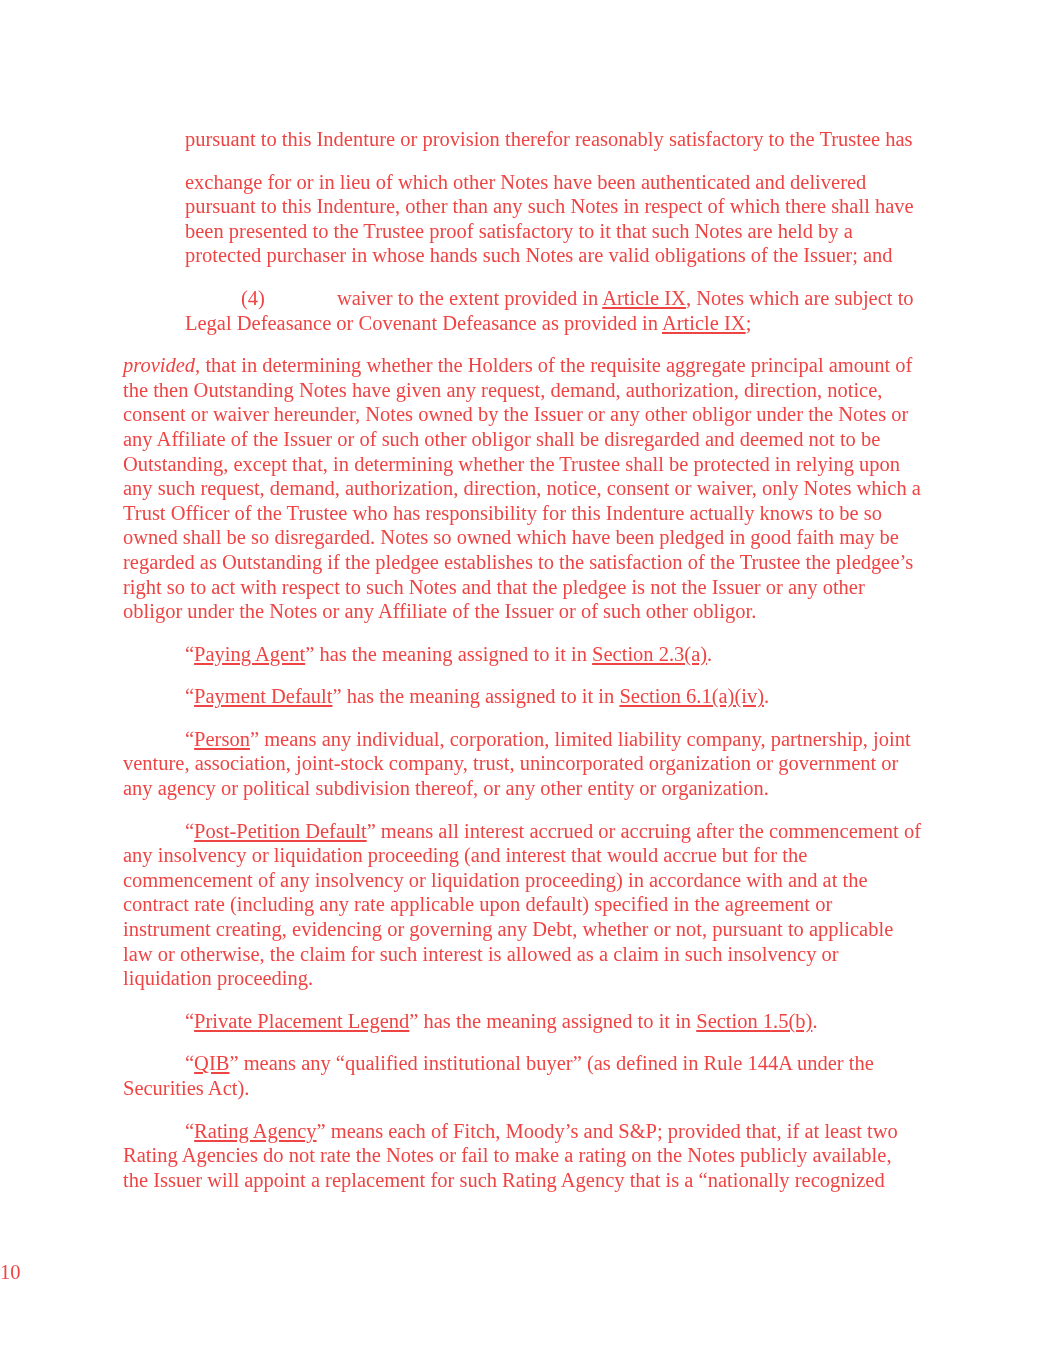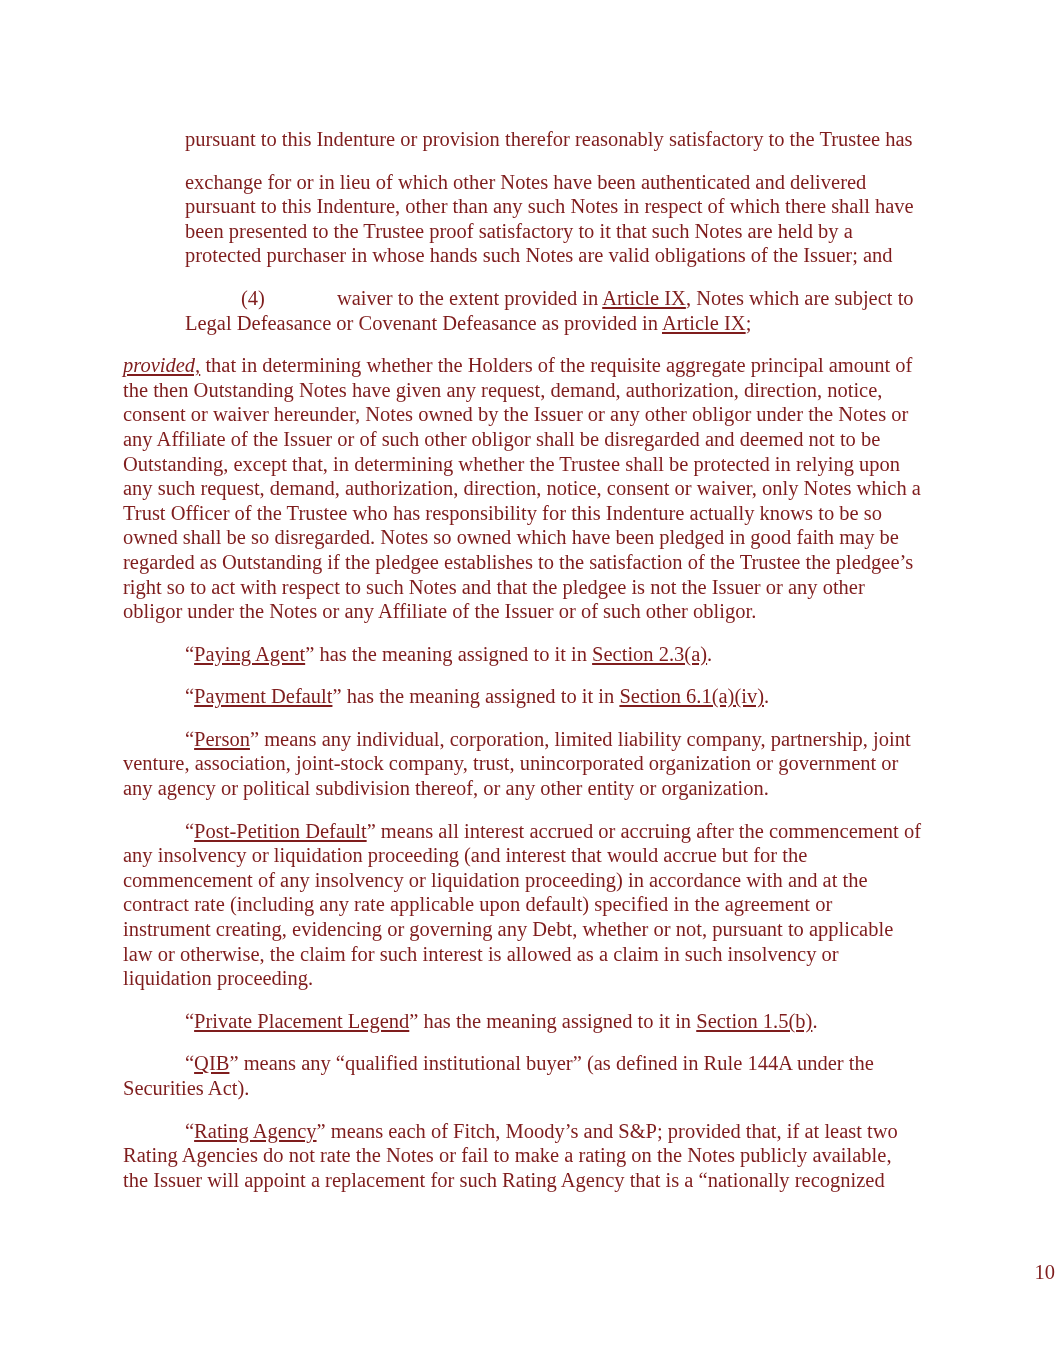--- a/index.html
+++ b/index.html
@@ -2,47 +2,47 @@
 <html><head>
 <meta charset="utf-8">
 <style>
   html, body { margin: 0; padding: 0; background: #e8e8e8; }
   .page {
     position: relative;
     width: 1055px;
     height: 1365px;
     margin: 0 auto;
     background: #ffffff;
-    color: #7f1d1d;
+    color: #ef4444;
     font-family: "Liberation Serif", "DejaVu Serif", serif;
     font-size: 20.5px;
     line-height: 24.6px;
     overflow: hidden;
   }
   .content {
     position: absolute;
     top: 127px;
     left: 123px;
     width: 809px;
   }
   .para { margin: 0 0 18px 0; }
   .para.block    { margin-left: 62px; }
   .para.numbered { margin-left: 62px; }
   .para.numbered .line.first   { padding-left: 56px; }
   .para.definition .line.first { padding-left: 62px; }
   .line { white-space: nowrap; }
   .u { text-decoration: underline; }
-  .i { font-style: italic; text-decoration: underline; }
+  .i { font-style: italic; }
   .tab { display: inline-block; width: 72px; }
   .footer {
     position: absolute;
     top: 1260px;
     left: 0;
     width: 100%;
-    text-align: right;
+    text-align: left;
   }
 </style>
 </head>
 <body>
 
 <div class="page">
   <div class="content">
       <div class="para block">
         <div class="line first"><span class="">pursuant to this Indenture or provision therefor reasonably satisfactory to the Trustee has</span></div>
       </div>

